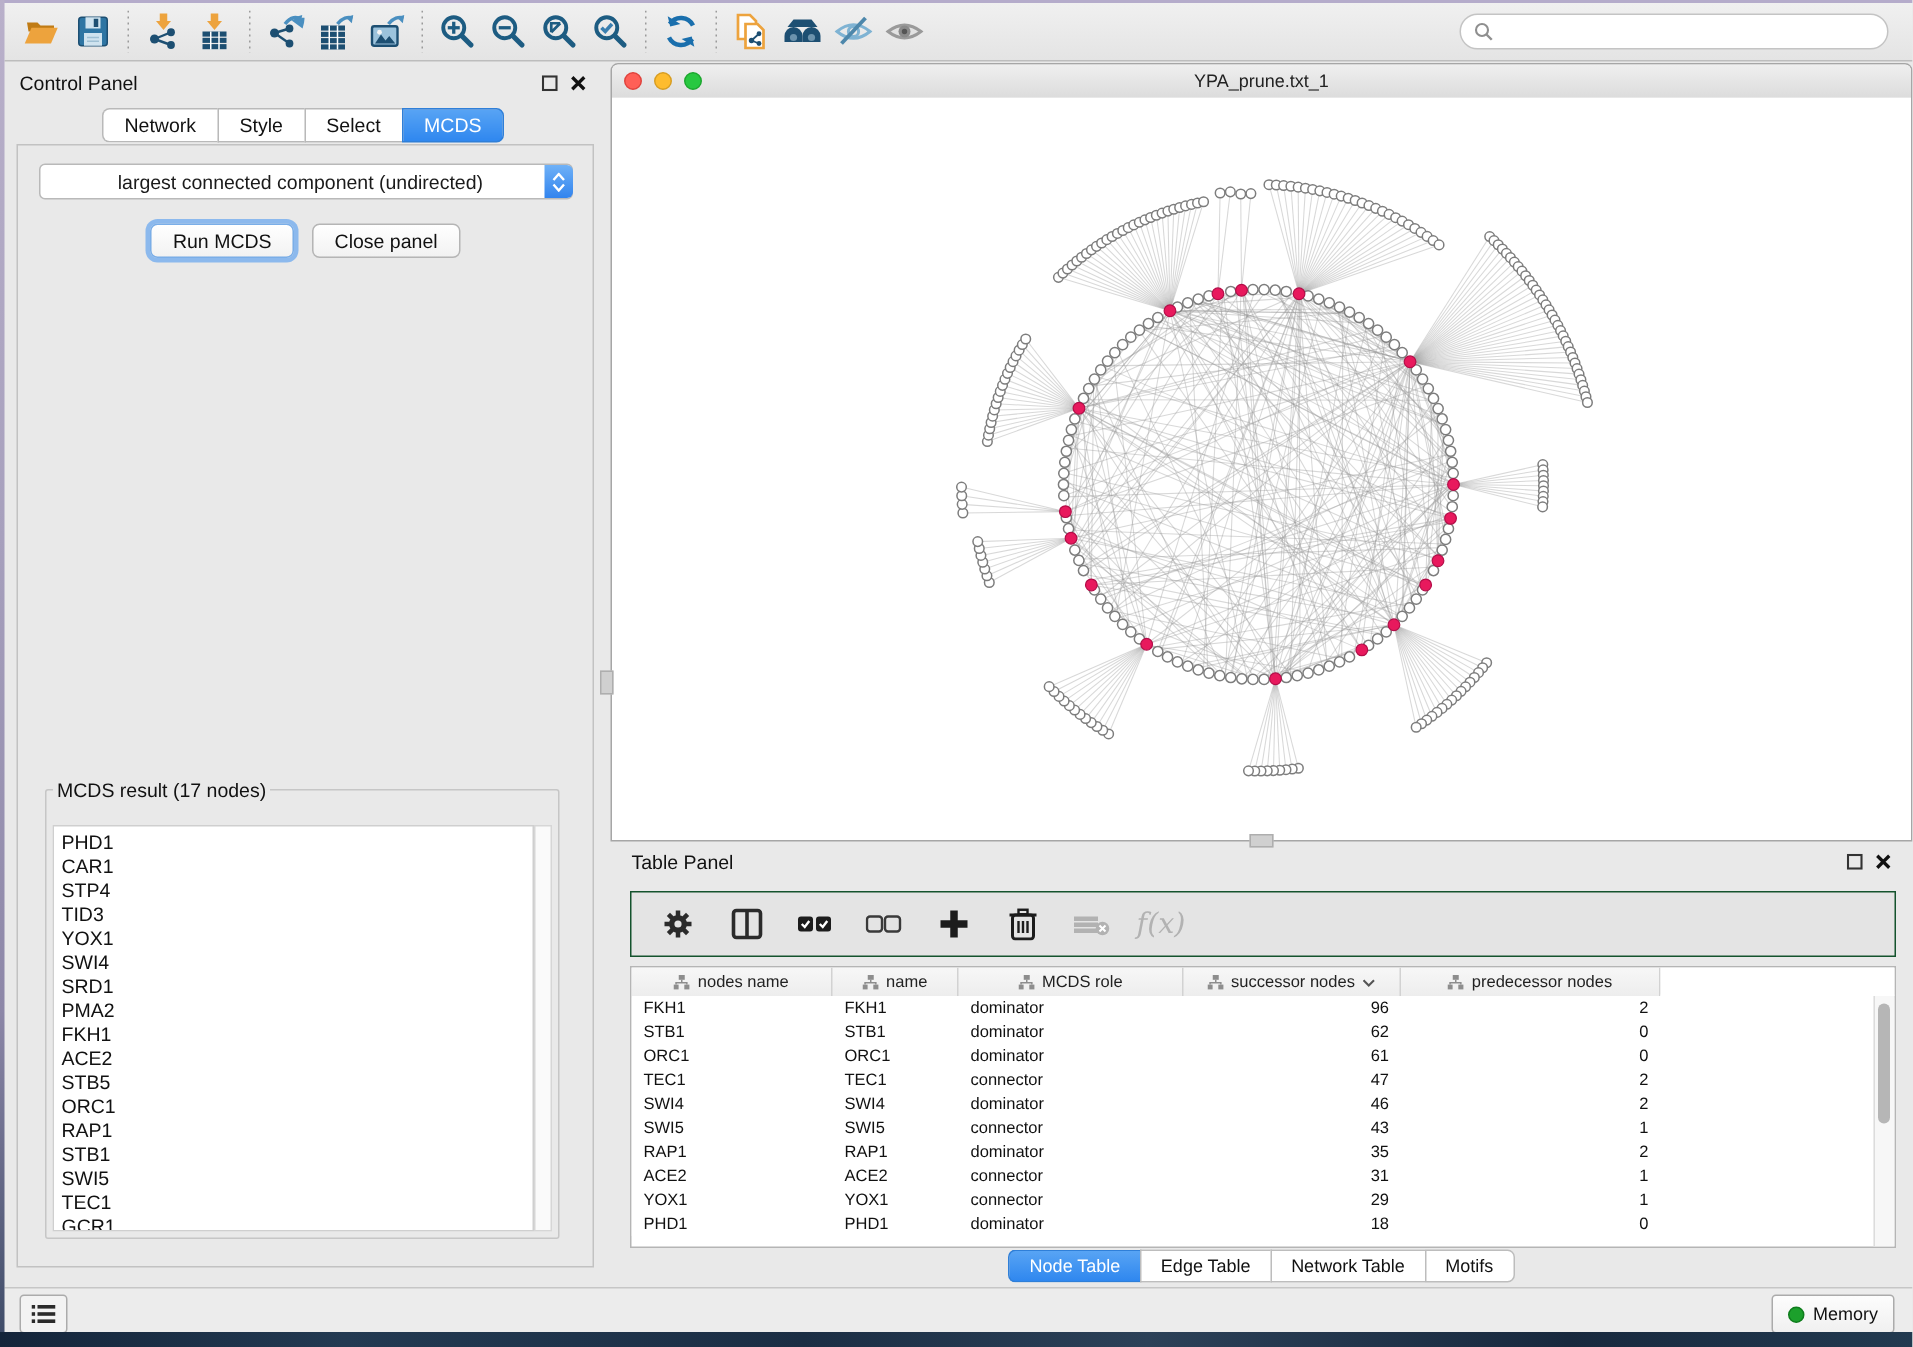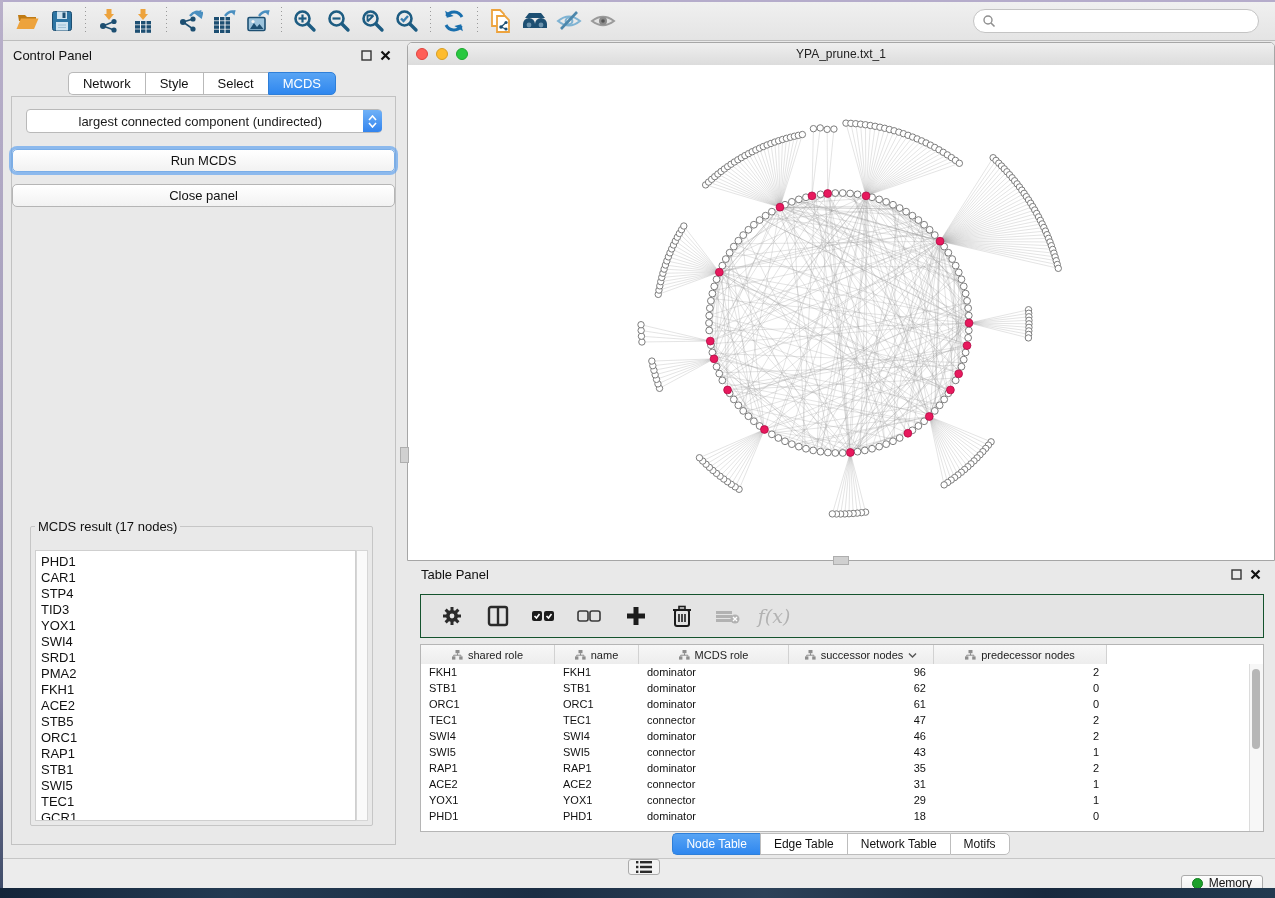--- a/index.html
+++ b/index.html
@@ -31,21 +31,21 @@
   .cp-tab{font-size:13px;padding:3px 14px;background:#fff;border:1px solid #b9b9b9;border-right:none;color:#111;}
   .cp-tab:first-child{border-radius:5px 0 0 5px;}
   .cp-tab:last-child{border-radius:0 5px 5px 0;border-right:1px solid #b9b9b9;}
   .cp-tab.active{background:linear-gradient(180deg,#58a4f4,#2f87ef);color:#fff;border-color:#2f7fd8;}
   .cp-content{position:absolute;left:8px;right:5px;top:54px;bottom:13px;background:#e9e9e9;border:1px solid #c2c2c2;}
   .opt-label{text-align:center;font-size:13px;margin-top:22px;color:#111;}
   .select-row{display:flex;justify-content:center;margin-top:12px;}
   .mac-select{width:310px;height:22px;background:#fff;border:1px solid #b9b9b9;border-radius:4px;display:flex;align-items:center;font-size:13px;padding-left:44px;}
   .mac-select .sel-text{flex:1;padding:0 8px;white-space:nowrap;overflow:hidden;}
   .sel-stepper{width:19px;height:22px;margin:-1px -1px -1px 0;border-radius:0 4px 4px 0;background:linear-gradient(180deg,#6fb1f7,#3284ee);display:flex;flex-direction:column;align-items:center;justify-content:center;gap:1px;}
-  .btn-row{display:flex;justify-content:flex-start;gap:12px;margin-top:16px;flex-direction:column;}
+  .btn-row{display:flex;justify-content:center;gap:12px;margin-top:16px;}
   .mac-btn{font-size:13px;padding:3px 14px;background:linear-gradient(180deg,#ffffff,#f2f2f2);border:1px solid #b5b5b5;border-radius:5px;color:#111;font-family:inherit;}
   .mac-btn.focused{box-shadow:0 0 0 3px rgba(90,160,240,.65);border-color:#7aaee8;}
   .result-group{position:absolute;left:4px;right:8px;top:408px;bottom:4px;border:1px solid #c6c6c6;border-radius:2px;margin:14px;padding:2px;}
   .result-group legend{font-size:13px;color:#111;padding:0 3px;margin-left:2px;}
   .result-list{position:absolute;left:4px;right:16px;top:16px;bottom:4px;background:#fff;border:1px solid #cfcfcf;overflow:hidden;padding:3px 0 0 5px;box-sizing:border-box;}
   .result-scroll{position:absolute;right:4px;top:16px;bottom:4px;width:12px;background:#fafafa;border:1px solid #d6d6d6;box-sizing:border-box;}
   .result-item{font-size:13px;line-height:16px;color:#111;}
 
   
   .vsplit-handle{position:absolute;left:400px;top:447px;width:7px;height:14px;background:#d0d0d0;border:1px solid #aeaeae;z-index:5;}
@@ -77,21 +77,21 @@
   .td.num{text-align:right;}
   .tbl-vscroll{position:absolute;right:0;top:19px;bottom:0;width:13px;background:#f7f7f7;border-left:1px solid #dcdcdc;}
   .tbl-thumb{position:absolute;left:2px;width:8px;border-radius:4px;background:#b6b6b6;}
   .tp-tabs{position:absolute;left:0;right:0;top:272px;display:flex;justify-content:center;}
   .tp-tab{font-size:12px;padding:3px 13px;background:#fff;border:1px solid #bdbdbd;border-right:none;color:#111;}
   .tp-tab:first-child{border-radius:5px 0 0 5px;}
   .tp-tab:last-child{border-radius:0 5px 5px 0;border-right:1px solid #bdbdbd;}
   .tp-tab.active{background:linear-gradient(180deg,#58a4f4,#2f87ef);color:#fff;border-color:#2f7fd8;}
 
   
-  .status-bar{position:absolute;left:3px;right:0;top:858px;height:30px;background:#ececec;border-top:1px solid #c6c6c6;display:flex;align-items:center;flex-direction:column;}
+  .status-bar{position:absolute;left:3px;right:0;top:858px;height:30px;background:#ececec;border-top:1px solid #c6c6c6;display:flex;align-items:flex-end;}
   .status-left-btn{margin-left:10px;width:30px;height:24px;background:#f3f3f3;border:1px solid #ababab;border-radius:3px;display:flex;align-items:center;justify-content:center;}
   .memory-btn{margin-left:auto;margin-right:12px;height:24px;background:linear-gradient(180deg,#fdfdfd,#f0f0f0);border:1px solid #ababab;border-radius:3px;display:flex;align-items:center;gap:6px;padding:0 10px;font-size:12px;color:#111;}
   .mem-dot{width:11px;height:11px;border-radius:50%;background:#1ca02c;border:1px solid #0f7d1d;box-sizing:border-box;}
 </style>
 </head>
 <body>
 
 <div class="edge-top"></div>
 <div class="edge-left"></div>
 <div class="edge-bottom"></div>
@@ -1130,21 +1130,21 @@
     <div class="tbl-header" style="grid-template-columns: 134px 84px 150px 145px 173px 1fr;">
         <div class="th-cell">
           <svg width="11" height="10" viewBox="0 0 11 10">
             <g fill="#8d8d8d">
               <rect x="3.5" y="0" width="4" height="3.2"></rect>
               <rect x="0" y="6.4" width="3.4" height="3.2"></rect>
               <rect x="7.2" y="6.4" width="3.4" height="3.2"></rect>
             </g>
             <path d="M5.5 3.2v2M1.7 6.4v-1.2h7.2v1.2" stroke="#8d8d8d" fill="none"></path>
           </svg>
-          <span>shared role</span>
+          <span>nodes name</span>
         </div>
         <div class="th-cell">
           <svg width="11" height="10" viewBox="0 0 11 10">
             <g fill="#8d8d8d">
               <rect x="3.5" y="0" width="4" height="3.2"></rect>
               <rect x="0" y="6.4" width="3.4" height="3.2"></rect>
               <rect x="7.2" y="6.4" width="3.4" height="3.2"></rect>
             </g>
             <path d="M5.5 3.2v2M1.7 6.4v-1.2h7.2v1.2" stroke="#8d8d8d" fill="none"></path>
           </svg>

